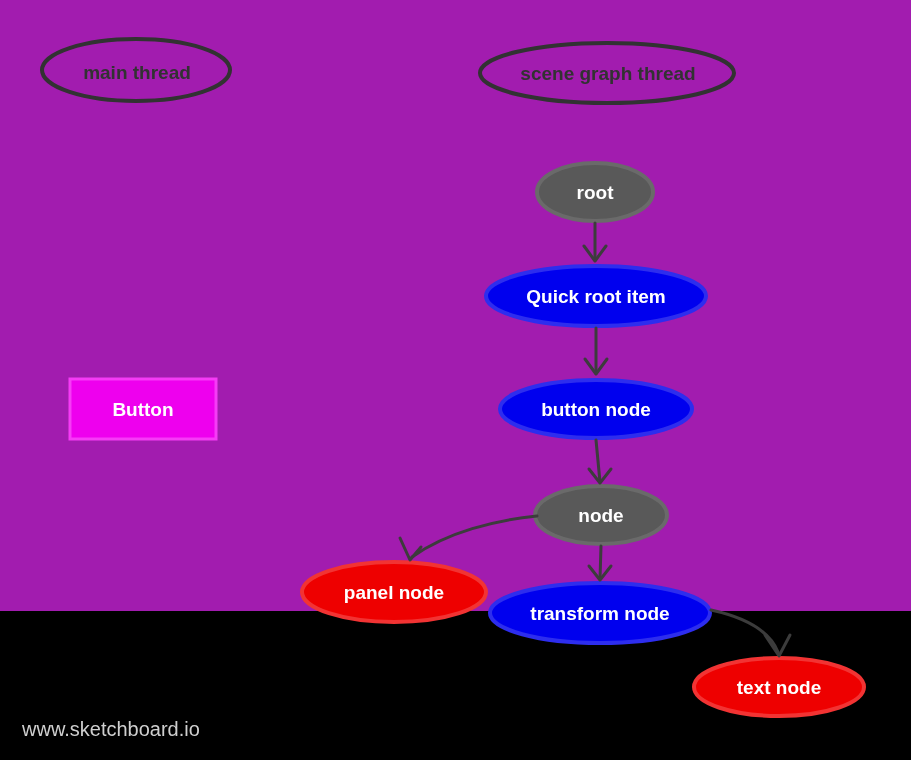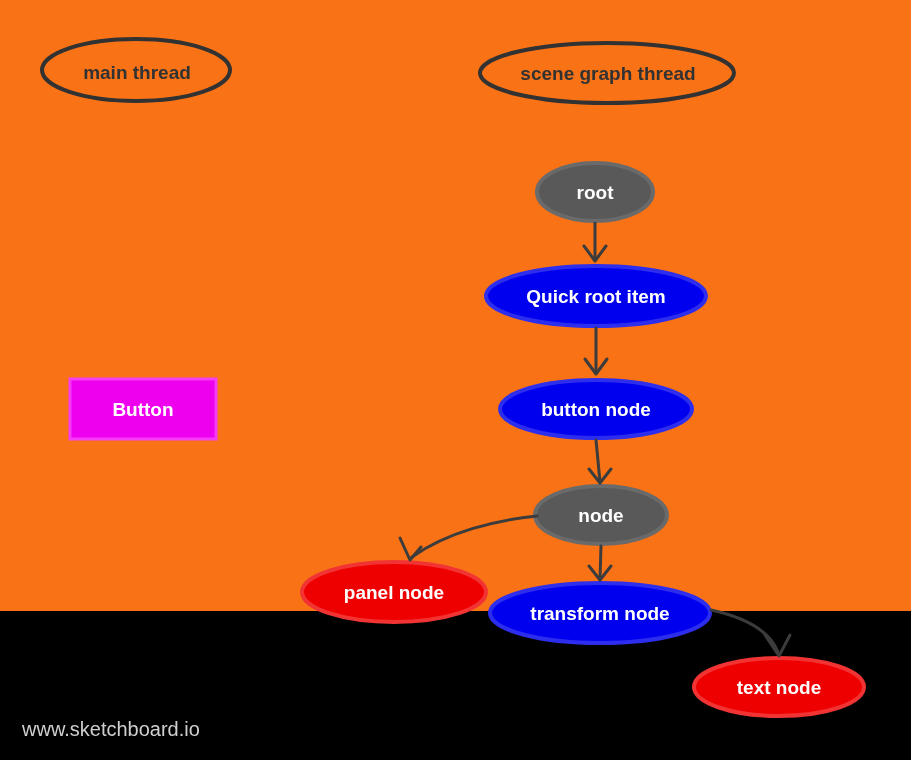--- a/index.html
+++ b/index.html
@@ -8,21 +8,21 @@
     width: 911px;
     height: 760px;
     background: #000000;
     overflow: hidden;
     font-family: "Liberation Sans", sans-serif;
   }
   #canvas {
     position: relative;
     width: 911px;
     height: 611px;
-    background: #f97316;
+    background: #a21caf;
   }
   svg { display: block; }
 
   
   .edge-path, .edge-head {
     fill: none;
     stroke: #3c3c3c;
     stroke-width: 3;
     stroke-linecap: round;
     stroke-linejoin: round;

